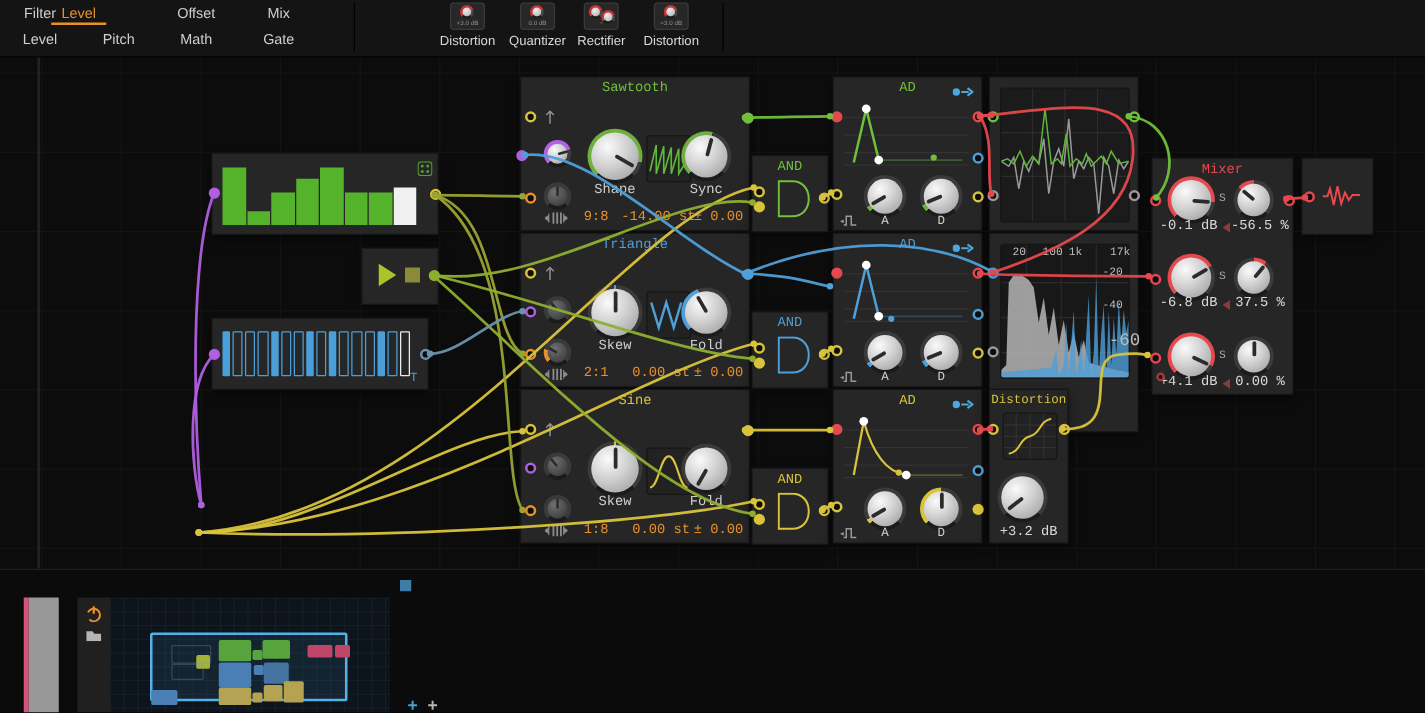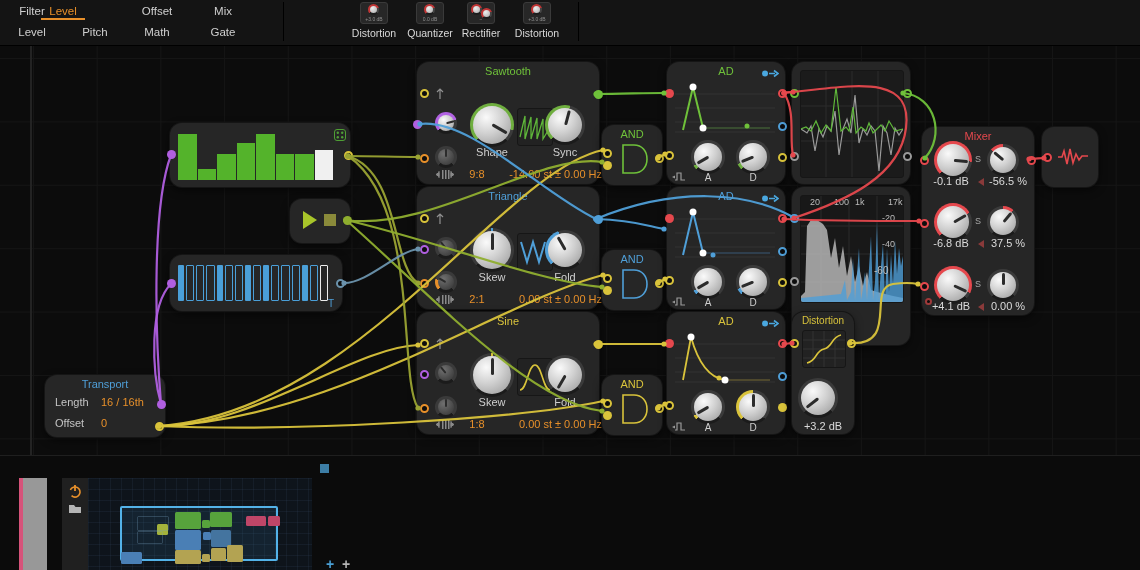--- a/index.html
+++ b/index.html
@@ -18,21 +18,21 @@
   .pv{position:absolute;bottom:0;left:0;right:0;font-size:5px;color:#8f8f8f;line-height:7px;}
   .pl{font-size:10.5px;color:#d8d8d8;margin-top:3px;white-space:nowrap;}
 
   
   #canvas{position:absolute;left:0;top:45px;width:1140px;height:410px;
     background-image:linear-gradient(#151515 1px,transparent 1px),linear-gradient(90deg,#151515 1px,transparent 1px);
     background-size:63.7px 63.4px;background-position:33px 13px;}
   #vline{position:absolute;left:30px;top:45px;width:2px;height:410px;background:#232323;}
   #cablesvg{position:absolute;left:0;top:0;width:1140px;height:570px;pointer-events:none;z-index:50;}
 
-  .mod{position:absolute;background:#262626;border-radius:12px;box-shadow:0 0 0 1px #151515,0 3px 8px rgba(0,0,0,.6);z-index:10;}
+  .mod{position:absolute;background:#262626;border-radius:0;box-shadow:0 0 0 1px #151515,0 3px 8px rgba(0,0,0,.6);z-index:10;font-family:Liberation Mono, monospace;}
   .mtitle{position:absolute;top:3px;left:0;right:0;text-align:center;font-size:11px;white-space:nowrap;overflow:hidden;}
   .port{position:absolute;width:9px;height:9px;border-radius:50%;box-sizing:border-box;z-index:60;}
   .pr{border:2px solid #888;background:#0d0d0d;}
   .ps{width:7px;height:7px;}
   .klabel{position:absolute;font-size:11px;color:#cfcfcf;text-align:center;}
   .oval{position:absolute;font-size:11px;color:#e8902a;white-space:nowrap;}
   .disp{position:absolute;background:#1e1e1e;border:1px solid #161616;border-radius:3px;}
 
   .knob{position:absolute;border-radius:50%;
     background:conic-gradient(from 225deg,#3a3a3a 0 var(--a1,0deg),var(--ac,#777) var(--a1,0deg) var(--a2,0deg),#3a3a3a var(--a2,0deg) 270deg,#1b1b1b 270deg);}
@@ -166,33 +166,20 @@
         <div class="gs off"></div>
         <div class="gs on"></div>
         <div class="gs off"></div>
         <div class="gs cur"></div>
       </div>
     <div style="position:absolute;right:8px;bottom:2px;font-size:10px;color:#4f9fd8">T</div>
     <div class="port" style="left:-3px;top:24px;background:#b05fe0"></div>
     <div class="port pr" style="left:166px;top:24px;border-color:#6b93ad"></div>
   </div>
 
-  <div class="mod" style="left:45px;top:375px;width:120px;height:62px">
-    <div class="mtitle" style="color:#4f9fd8">Transport</div>
-    <div class="trirow" style="top:21px">
-      <span class="trow-label">Length</span>
-      <span class="trow-val">16 / 16th</span>
-    </div>
-    <div class="trirow" style="top:42px">
-      <span class="trow-label">Offset</span>
-      <span class="trow-val">0</span>
-    </div>
-    <div class="port" style="left:112px;top:25px;background:#b05fe0"></div>
-    <div class="port pr" style="left:110px;top:47px;border-color:#d9c33b"></div>
-  </div>
 
   <div class="mod" style="left:417px;top:62px;width:182px;height:122px">
     <div class="mtitle" style="color:#6fc13a">Sawtooth</div>
     <div class="port pr" style="left:3px;top:27px;border-color:#d9c33b"></div>
     <svg style="position:absolute;left:18px;top:25px" width="10" height="13">
         <path d="M5,12 V3 M2,5 L5,2 L8,5" stroke="#909090" fill="none" stroke-width="1.2"></path>
       </svg>
     <div class="knob kmini" style="left:18px;top:50px;width:22px;height:22px;--a2:205deg;--rot:75deg;--ac:#b263e3"></div>
     <div class="port" style="left:-4px;top:58px;background:#b05fe0"></div>
     <div class="knob kmini kdark" style="left:18px;top:84px;width:22px;height:22px;--a2:0deg;--rot:0deg"></div>
@@ -406,21 +393,21 @@
       <path d="M20,0 V106 M48,0 V106 M76,0 V106 M0,30 H102 M0,58 H102 M0,86 H102" stroke="#2a2a2a" stroke-width="1"></path>
       <path d="M0,106 L0,100 4,96 6,30 10,24 16,24 22,28 26,34 30,62 34,42 38,72 42,50 46,80 50,60 54,86 58,70 62,90 66,76 70,94 76,96 84,98 92,100 102,102 L102,106 Z" fill="#b5b5b5" opacity="0.85"></path>
       <path d="M0,106 L0,102 20,100 40,98 44,84 46,104 50,96 52,62 54,104 58,52 60,104 62,92 64,76 66,104 70,40 72,104 74,86 76,26 78,104 80,70 82,48 84,104 86,52 88,96 90,58 92,88 94,44 96,78 98,52 100,70 102,60 L102,106 Z" fill="#4f9fd8" opacity="0.8"></path>
     </svg>
     <div style="position:absolute;left:18px;top:10px;font-size:9px;color:#bcbcbc">20</div>
     <div style="position:absolute;left:42px;top:10px;font-size:9px;color:#bcbcbc">100</div>
     <div style="position:absolute;left:63px;top:10px;font-size:9px;color:#bcbcbc">1k</div>
     <div style="position:absolute;left:96px;top:10px;font-size:9px;color:#bcbcbc">17k</div>
     <div style="position:absolute;left:90px;top:26px;font-size:9px;color:#bcbcbc">-20</div>
     <div style="position:absolute;left:90px;top:52px;font-size:9px;color:#bcbcbc">-40</div>
-    <div style="position:absolute;left:82px;top:78px;font-size:10px;color:#bcbcbc">-60</div>
+    <div style="position:absolute;left:95px;top:78px;font-size:14px;color:#bcbcbc">-60</div>
     <div class="port pr" style="left:-2px;top:27px;border-color:#4f9fd8"></div>
     <div class="port pr" style="left:-2px;top:90px;border-color:#9a9a9a"></div>
   </div>
 
   <div class="mod" style="left:792px;top:312px;width:62px;height:122px">
     <div class="mtitle" style="color:#d9c33b;font-size:10px">Distortion</div>
     <svg class="disp" style="left:10px;top:18px;width:42px;height:36px;background:#222" viewBox="0 0 42 36">
       <path d="M10,0 V36 M21,0 V36 M32,0 V36 M0,9 H42 M0,18 H42 M0,27 H42" stroke="#323232" stroke-width="1"></path>
       <path d="M4,32 C14,30 12,20 21,18 C30,16 28,6 38,4" fill="none" stroke="#d9c33b" stroke-width="1.6"></path>
     </svg>

